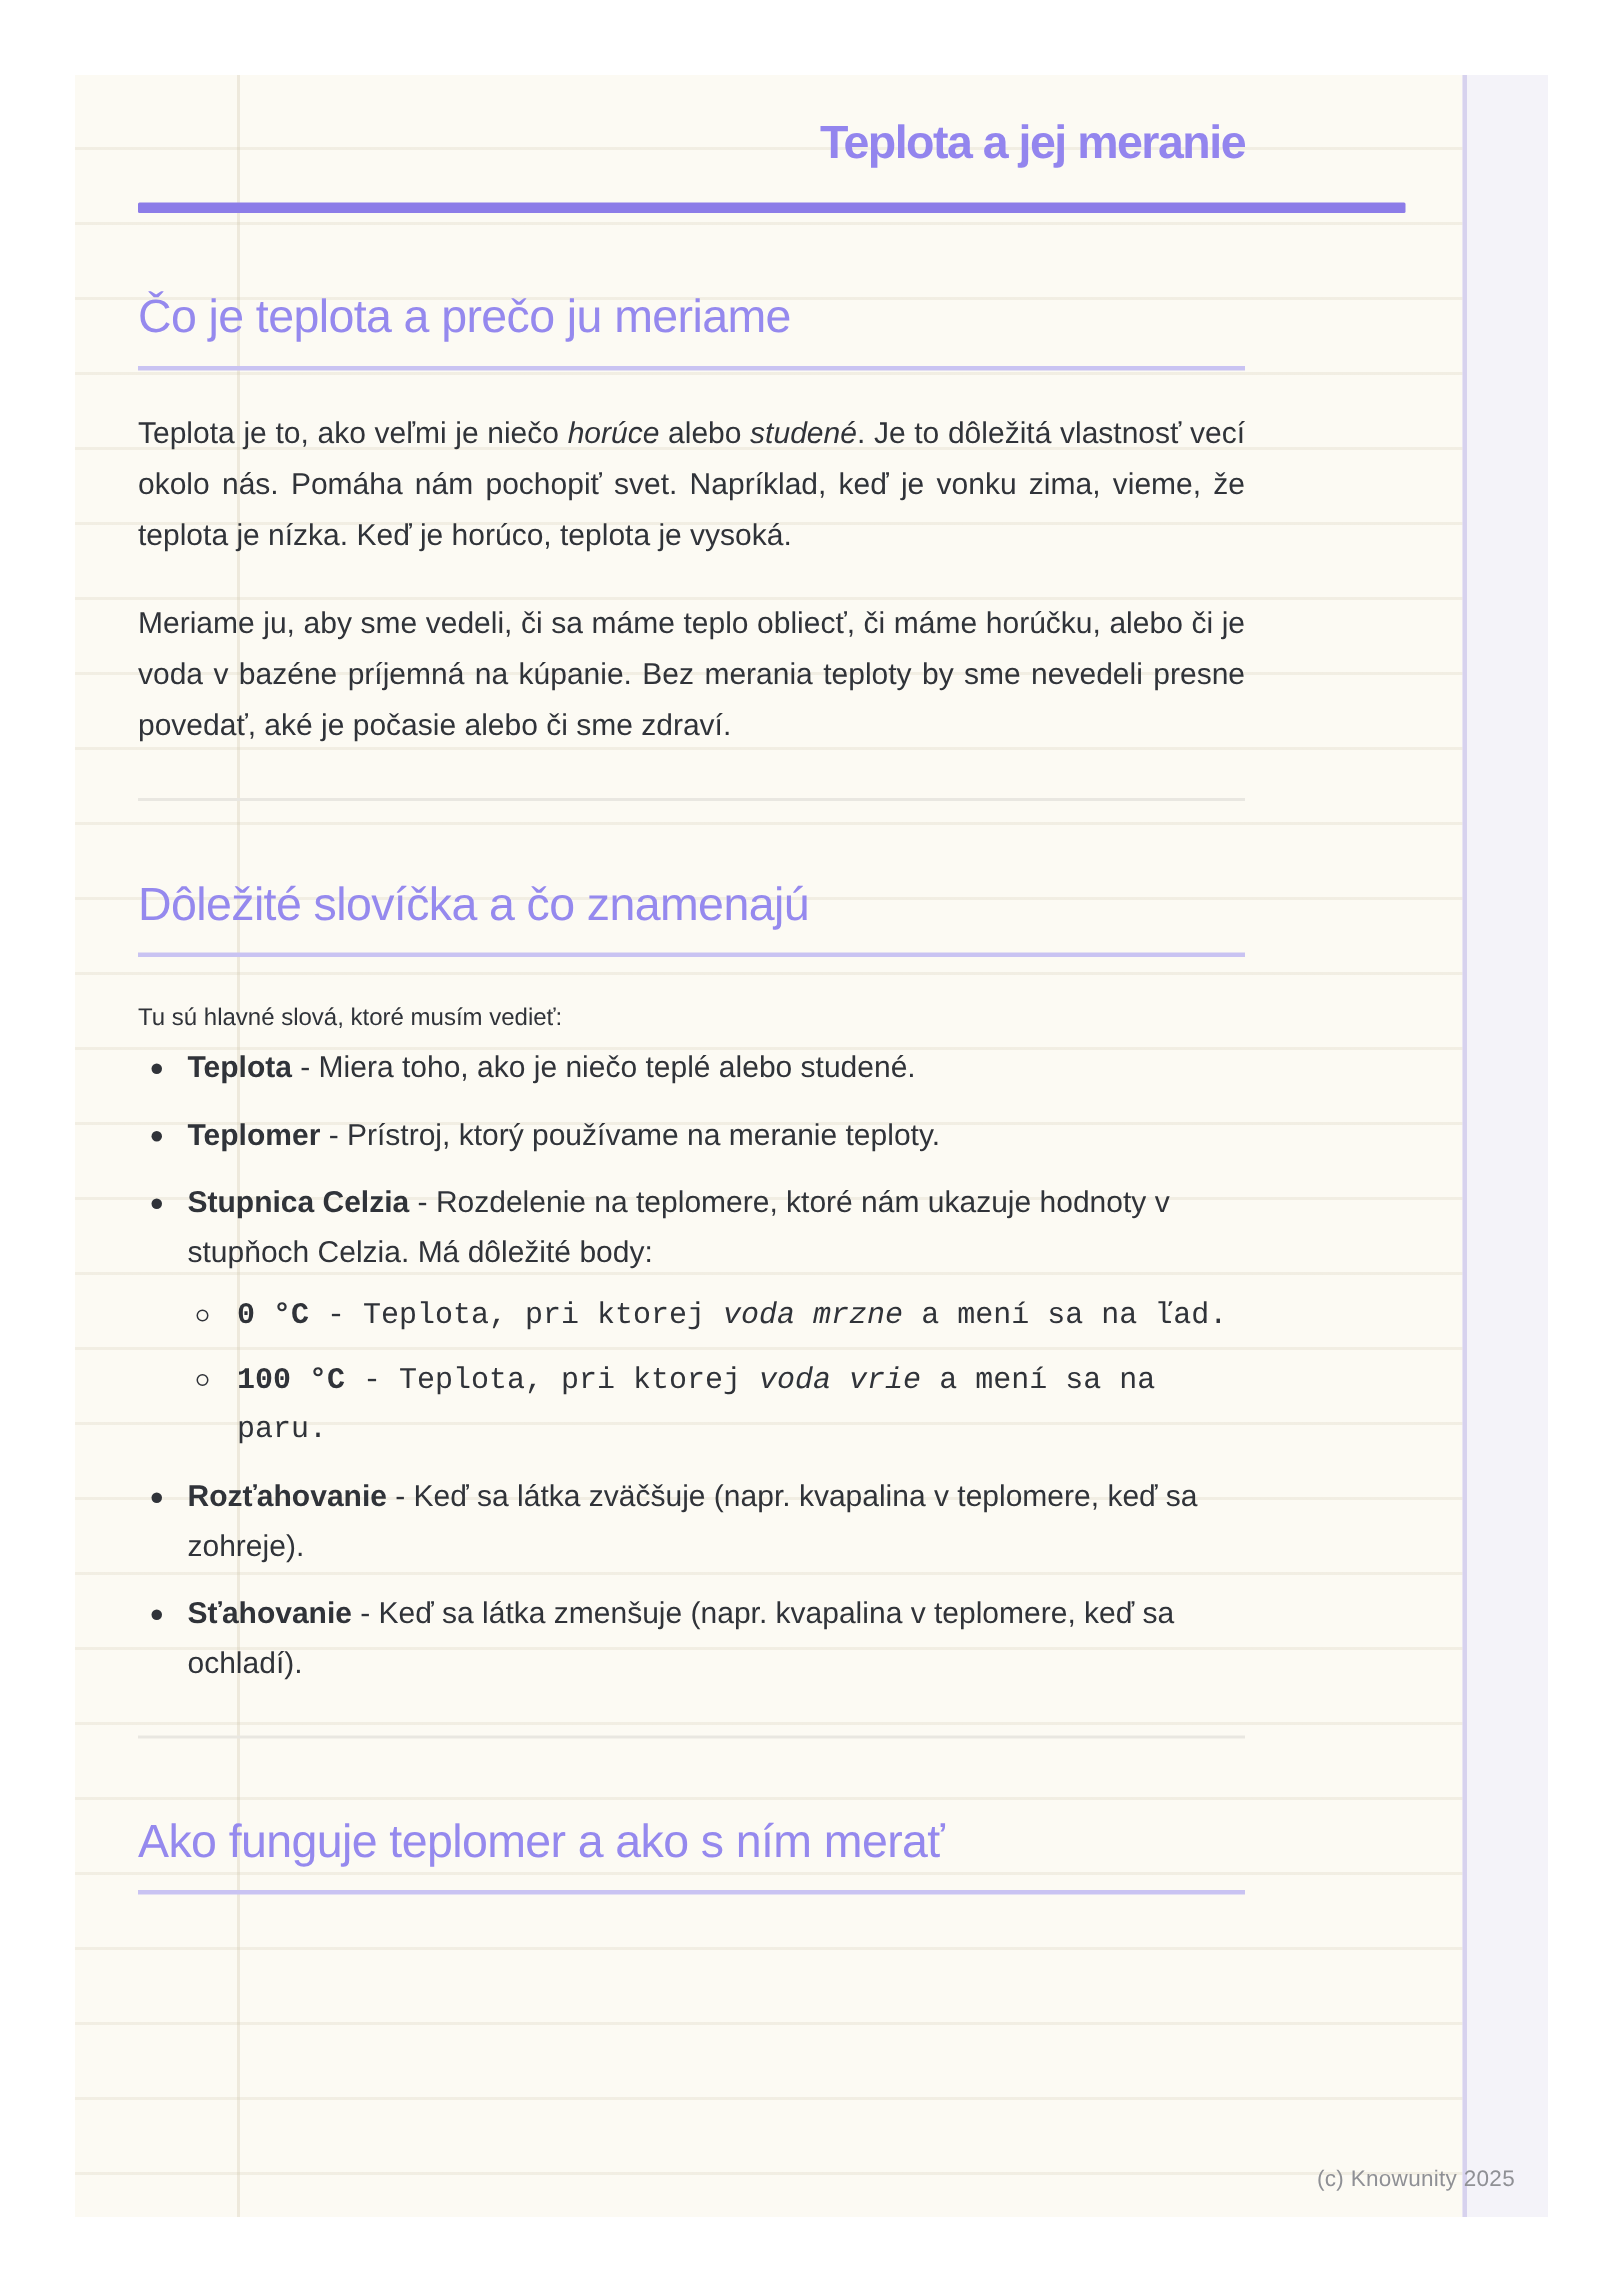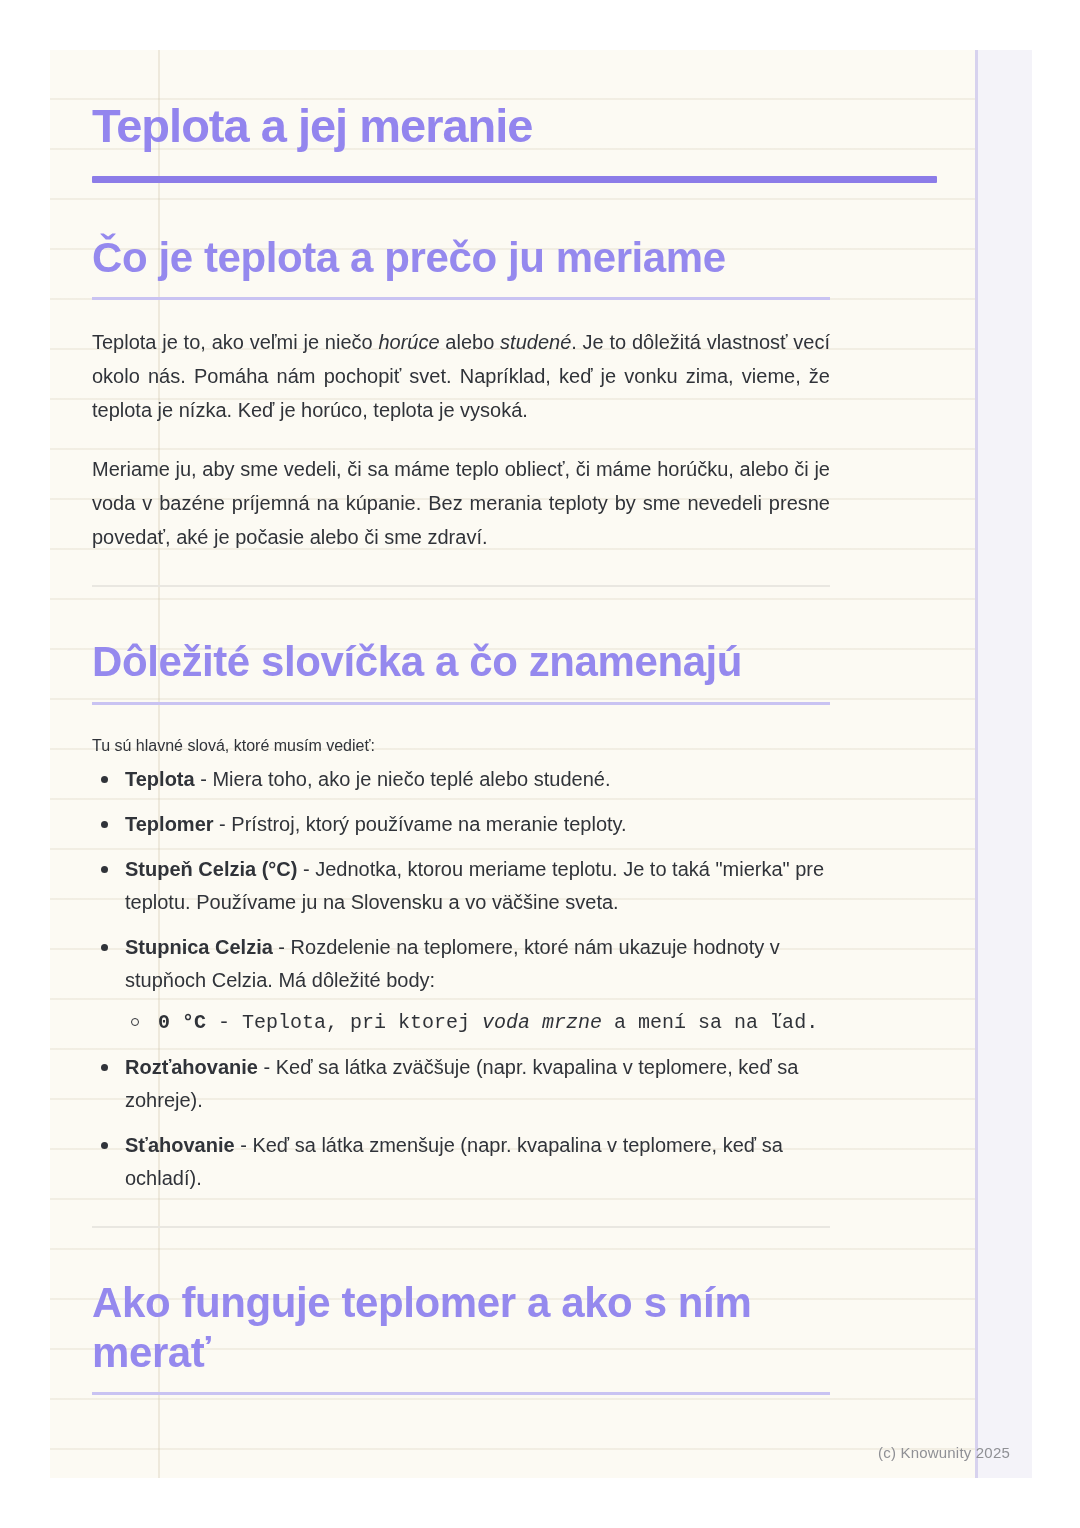--- a/index.html
+++ b/index.html
@@ -22,27 +22,27 @@
     background: rgba(205,195,170,0.30);
   }
   .edge-strip {
     position: absolute; right: 0; top: 0; width: 57px; height: 100%;
     background: #f4f3f9; border-left: 3px solid #d7d2ee;
   }
 
   .content { position: relative; width: 738px; margin-left: 42px; }
 
   h1.title {
-    margin-top: 51px; font-size: 47px; font-weight: bold; line-height: 1.08;
-    letter-spacing: -1px; color: #9385ee;
+    margin-top: 28px; font-size: 31px; font-weight: bold; line-height: 1.08;
+    letter-spacing: -1px; color: #9385ee; text-align: right;
   }
   .title-rule { width: 845px; height: 7px; background: #8c7ce8; margin-top: 24px; border-radius: 1px; }
 
   h2.sec {
-    margin-top: 50px; font-size: 42px; font-weight: bold; line-height: 1.2;
+    margin-top: 50px; font-size: 31px; font-weight: normal; line-height: 1.2;
     letter-spacing: -0.4px; color: #9589ee;
     padding-bottom: 14px; border-bottom: 3px solid #c9c3f2;
   }
 
   p.body { margin-top: 25px; font-size: 20px; line-height: 34px; text-align: justify; color: #303339; }
   p.intro { margin-top: 24px; font-size: 16px; line-height: 34px; color: #303339; }
   em { font-style: italic; }
   b.term { font-weight: bold; }
 
   hr.divider { margin-top: 31px; border: none; border-top: 2px solid #e9e7e1; width: 100%; }
@@ -93,24 +93,24 @@
 
       <hr class="divider">
 
       <section>
         <h2 class="sec">Dôležité slovíčka a čo znamenajú</h2>
         <p class="intro">Tu sú hlavné slová, ktoré musím vedieť:</p>
 
         <ul class="vocab">
           <li><b class="term">Teplota</b><span> - Miera toho, ako je niečo teplé alebo studené.</span></li>
           <li><b class="term">Teplomer</b><span> - Prístroj, ktorý používame na meranie teploty.</span></li>
-          <li><b class="term">Stupeň Celzia (°C)</b><span> - Jednotka, ktorou meriame teplotu. Je to taká "mierka" pre teplotu. Používame ju na Slovensku a vo väčšine sveta.</span></li>
           <li><b class="term">Stupnica Celzia</b><span> - Rozdelenie na teplomere, ktoré nám ukazuje hodnoty v stupňoch Celzia. Má dôležité body:</span>
             <ul class="sub">
               <li><b class="term">0 °C</b><span> - Teplota, pri ktorej </span><em>voda mrzne</em><span> a mení sa na ľad.</span></li>
+              <li><b class="term">100 °C</b><span> - Teplota, pri ktorej </span><em>voda vrie</em><span> a mení sa na paru.</span></li>
             </ul>
           </li>
           <li><b class="term">Rozťahovanie</b><span> - Keď sa látka zväčšuje (napr. kvapalina v teplomere, keď sa zohreje).</span></li>
           <li><b class="term">Sťahovanie</b><span> - Keď sa látka zmenšuje (napr. kvapalina v teplomere, keď sa ochladí).</span></li>
         </ul>
       </section>
 
       <hr class="divider">
 
       <section>

